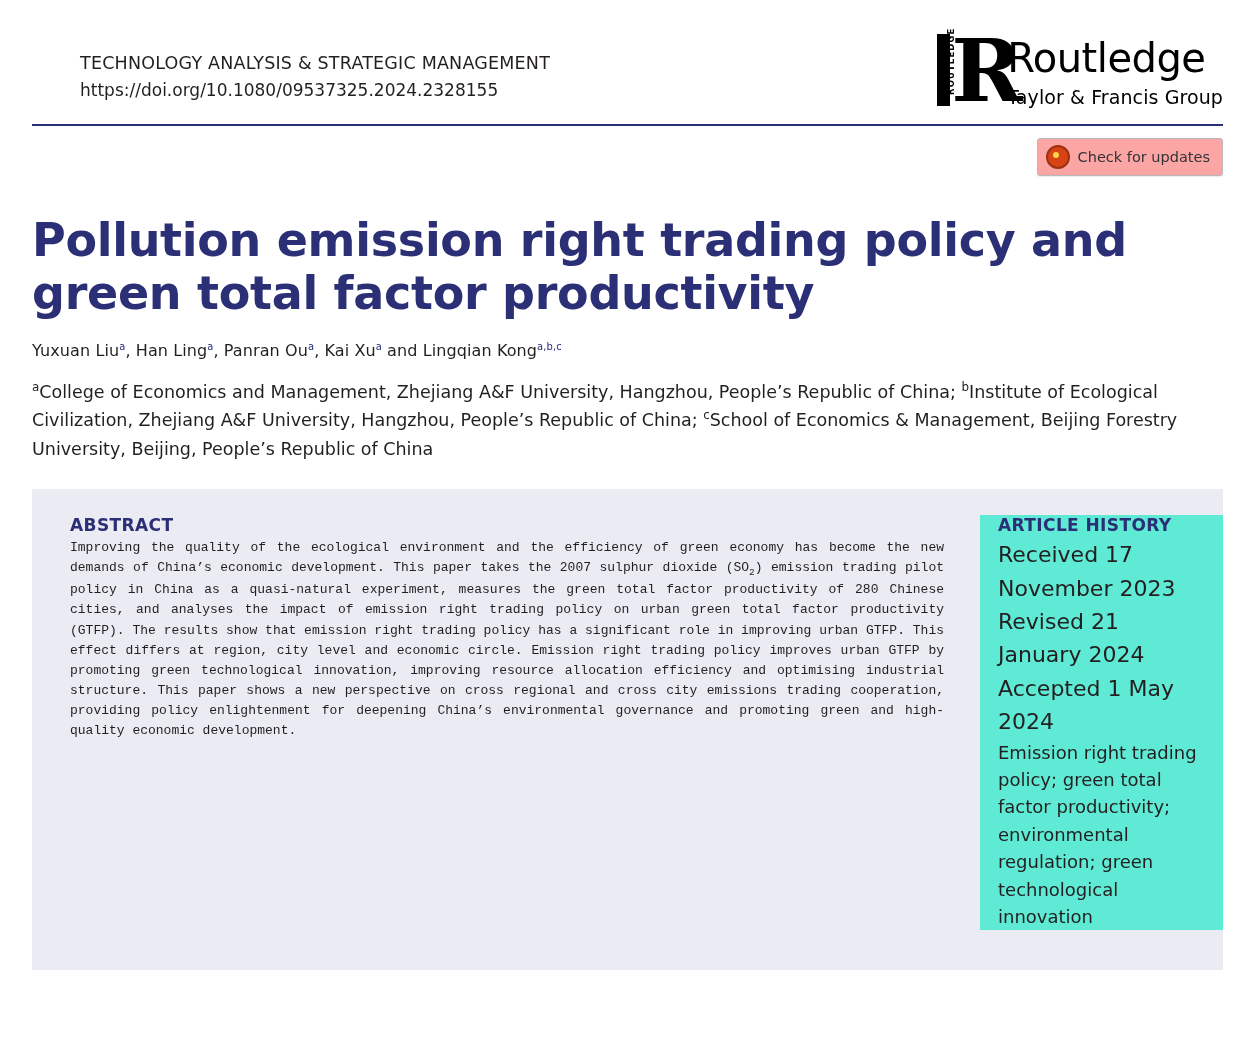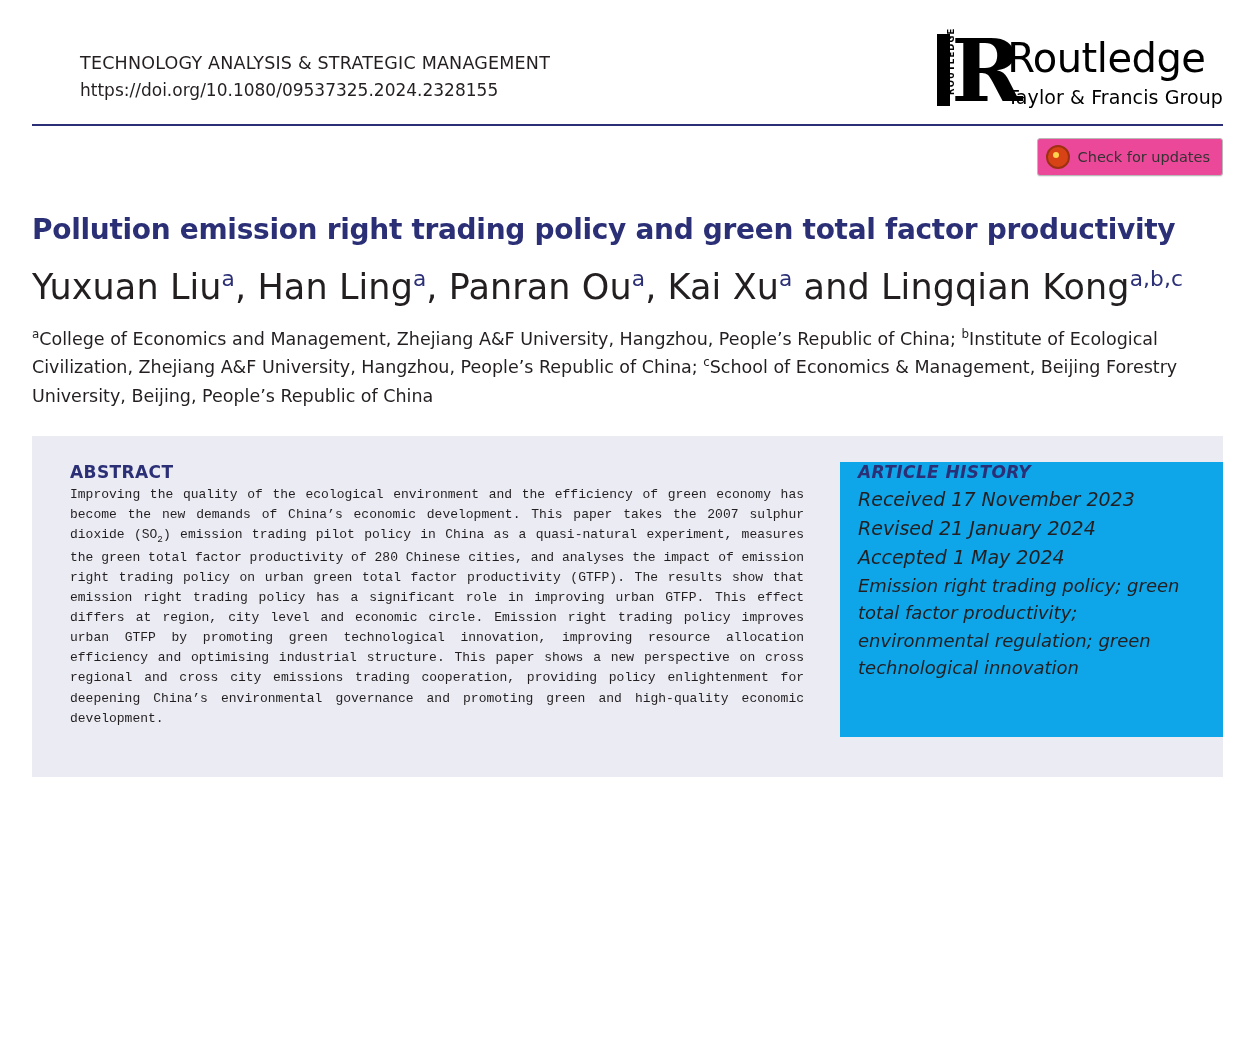--- a/index.html
+++ b/index.html
@@ -113,21 +113,21 @@
   .updates-row {
     display: flex;
     justify-content: flex-end;
     margin-top: 12px;
   }
   .updates-badge {
     display: flex;
     align-items: center;
     gap: 8px;
     border: 1px solid #b9b9b9;
-    background: #ec4899;
+    background: #fca5a5;
     border-radius: 3px;
     padding: 6px 12px 6px 8px;
     font-size: 14.5px;
     color: #333;
     box-shadow: 0 1px 1px rgba(0,0,0,0.08);
   }
   .updates-icon {
     width: 20px; height: 20px;
     border-radius: 50%;
     background: #d84315;
@@ -140,29 +140,29 @@
     position: absolute;
     left: 5px; top: 5px;
     width: 6px; height: 6px;
     border-radius: 50%;
     background: #ffd54f;
   }
 
   
   .title {
     color: #2b2f76;
-    font-size: 28px;
+    font-size: 46px;
     line-height: 1.16;
     font-weight: bold;
     margin: 38px 0 0 0;
     letter-spacing: -0.3px;
     max-width: 1150px;
   }
   .authors {
-    font-size: 35px;
+    font-size: 16px;
     margin-top: 20px;
     color: #231f20;
     letter-spacing: 0.1px;
   }
   .authors sup {
     color: #2b2f76;
     font-size: 0.62em;
     vertical-align: super;
   }
   .affil {
@@ -179,47 +179,46 @@
 
   
   .panel {
     margin-top: 26px;
     background: #ebebf3;
     display: flex;
     padding: 26px 0 40px 0;
     min-height: 275px;
   }
   .panel-left {
-    width: 808px;
+    width: 948px;
     padding: 0 36px 0 38px;
     box-sizing: border-box;
   }
   .panel-right {
     flex: 1;
     padding: 0 18px 0 18px;
     box-sizing: border-box;
-    background: #0ea5e9;
-    font-style: italic;
+    background: #5eead4;
   }
   .sec-head {
     color: #2b2f76;
     font-weight: bold;
     font-size: 17px;
     letter-spacing: 0.4px;
     margin-bottom: 3px;
   }
   .abstract-text {
     font-size: 13px;
     line-height: 1.55;
     text-align: justify;
     color: #231f20;
     font-family: Liberation Mono, monospace;
   }
   .meta-line {
-    font-size: 19px;
+    font-size: 22px;
     line-height: 1.52;
     color: #231f20;
   }
   .keywords-head {
     margin-top: 22px;
   }
   .keywords-text {
     font-size: 18px;
     line-height: 1.52;
     color: #231f20;

